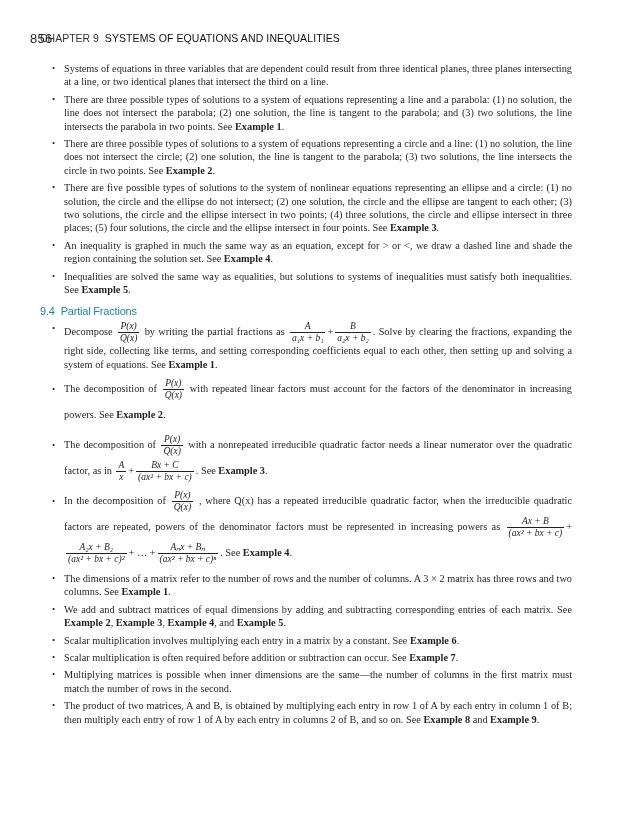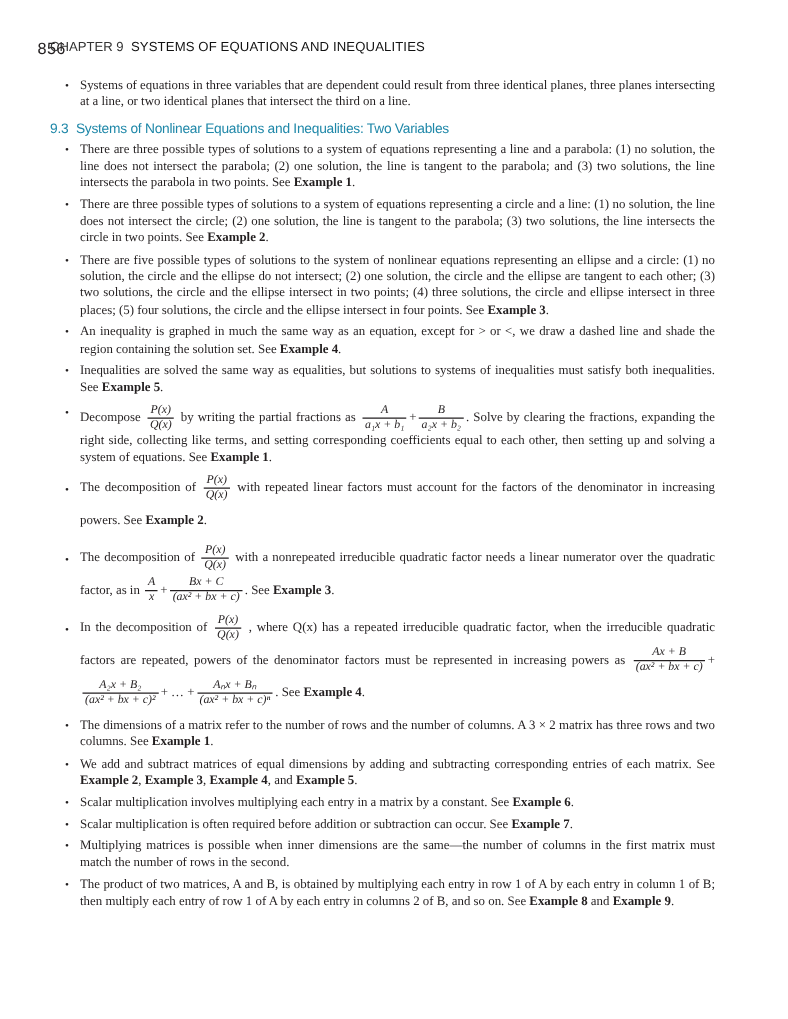--- a/index.html
+++ b/index.html
@@ -31,33 +31,33 @@
   <span class="title">SYSTEMS OF EQUATIONS AND INEQUALITIES</span>
 </div>
 
 <div class="content">
 
   <ul>
     <li><span>Systems of equations in three variables that are dependent could result from three identical planes, three planes intersecting at a line, or two identical planes that intersect the third on a line.</span></li>
   </ul>
 
   <div class="section">
-    <div class="section-heading">
-      <span class="num">9.3</span><span>Systems of Nonlinear Equations and Inequalities: Two Variables</span>
-    </div>
     <ul>
       <li><span>There are three possible types of solutions to a system of equations representing a line and a parabola: (1) no solution, the line does not intersect the parabola; (2) one solution, the line is tangent to the parabola; and (3) two solutions, the line intersects the parabola in two points. See </span><b>Example 1</b><span>.</span></li>
       <li><span>There are three possible types of solutions to a system of equations representing a circle and a line: (1) no solution, the line does not intersect the circle; (2) one solution, the line is tangent to the parabola; (3) two solutions, the line intersects the circle in two points. See </span><b>Example 2</b><span>.</span></li>
       <li><span>There are five possible types of solutions to the system of nonlinear equations representing an ellipse and a circle: (1) no solution, the circle and the ellipse do not intersect; (2) one solution, the circle and the ellipse are tangent to each other; (3) two solutions, the circle and the ellipse intersect in two points; (4) three solutions, the circle and ellipse intersect in three places; (5) four solutions, the circle and the ellipse intersect in four points. See </span><b>Example 3</b><span>.</span></li>
       <li><span>An inequality is graphed in much the same way as an equation, except for &gt; or &lt;, we draw a dashed line and shade the region containing the solution set. See </span><b>Example 4</b><span>.</span></li>
       <li><span>Inequalities are solved the same way as equalities, but solutions to systems of inequalities must satisfy both inequalities. See </span><b>Example 5</b><span>.</span></li>
     </ul>
   </div>
 
   <div class="section">
+    <div class="section-heading">
+      <span class="num">9.4</span><span>Partial Fractions</span>
+    </div>
     <ul>
       <li class="tall" style="line-height:14px;">
         <span>Decompose</span>
         <span class="frac"><i class="n">P(x)</i><i class="d">Q(x)</i></span>
         <span>by writing the partial fractions as</span>
         <span class="frac"><i class="n">A</i><i class="d">a₁x + b₁</i></span><span>+</span><span class="frac"><i class="n">B</i><i class="d">a₂x + b₂</i></span><span>. Solve by clearing the fractions, expanding the right side, collecting like terms, and setting corresponding coefficients equal to each other, then setting up and solving a system of equations. See </span><b>Example 1</b><span>.</span>
       </li>
       <li class="tall">
         <span>The decomposition of</span>
         <span class="frac"><i class="n">P(x)</i><i class="d">Q(x)</i></span>

